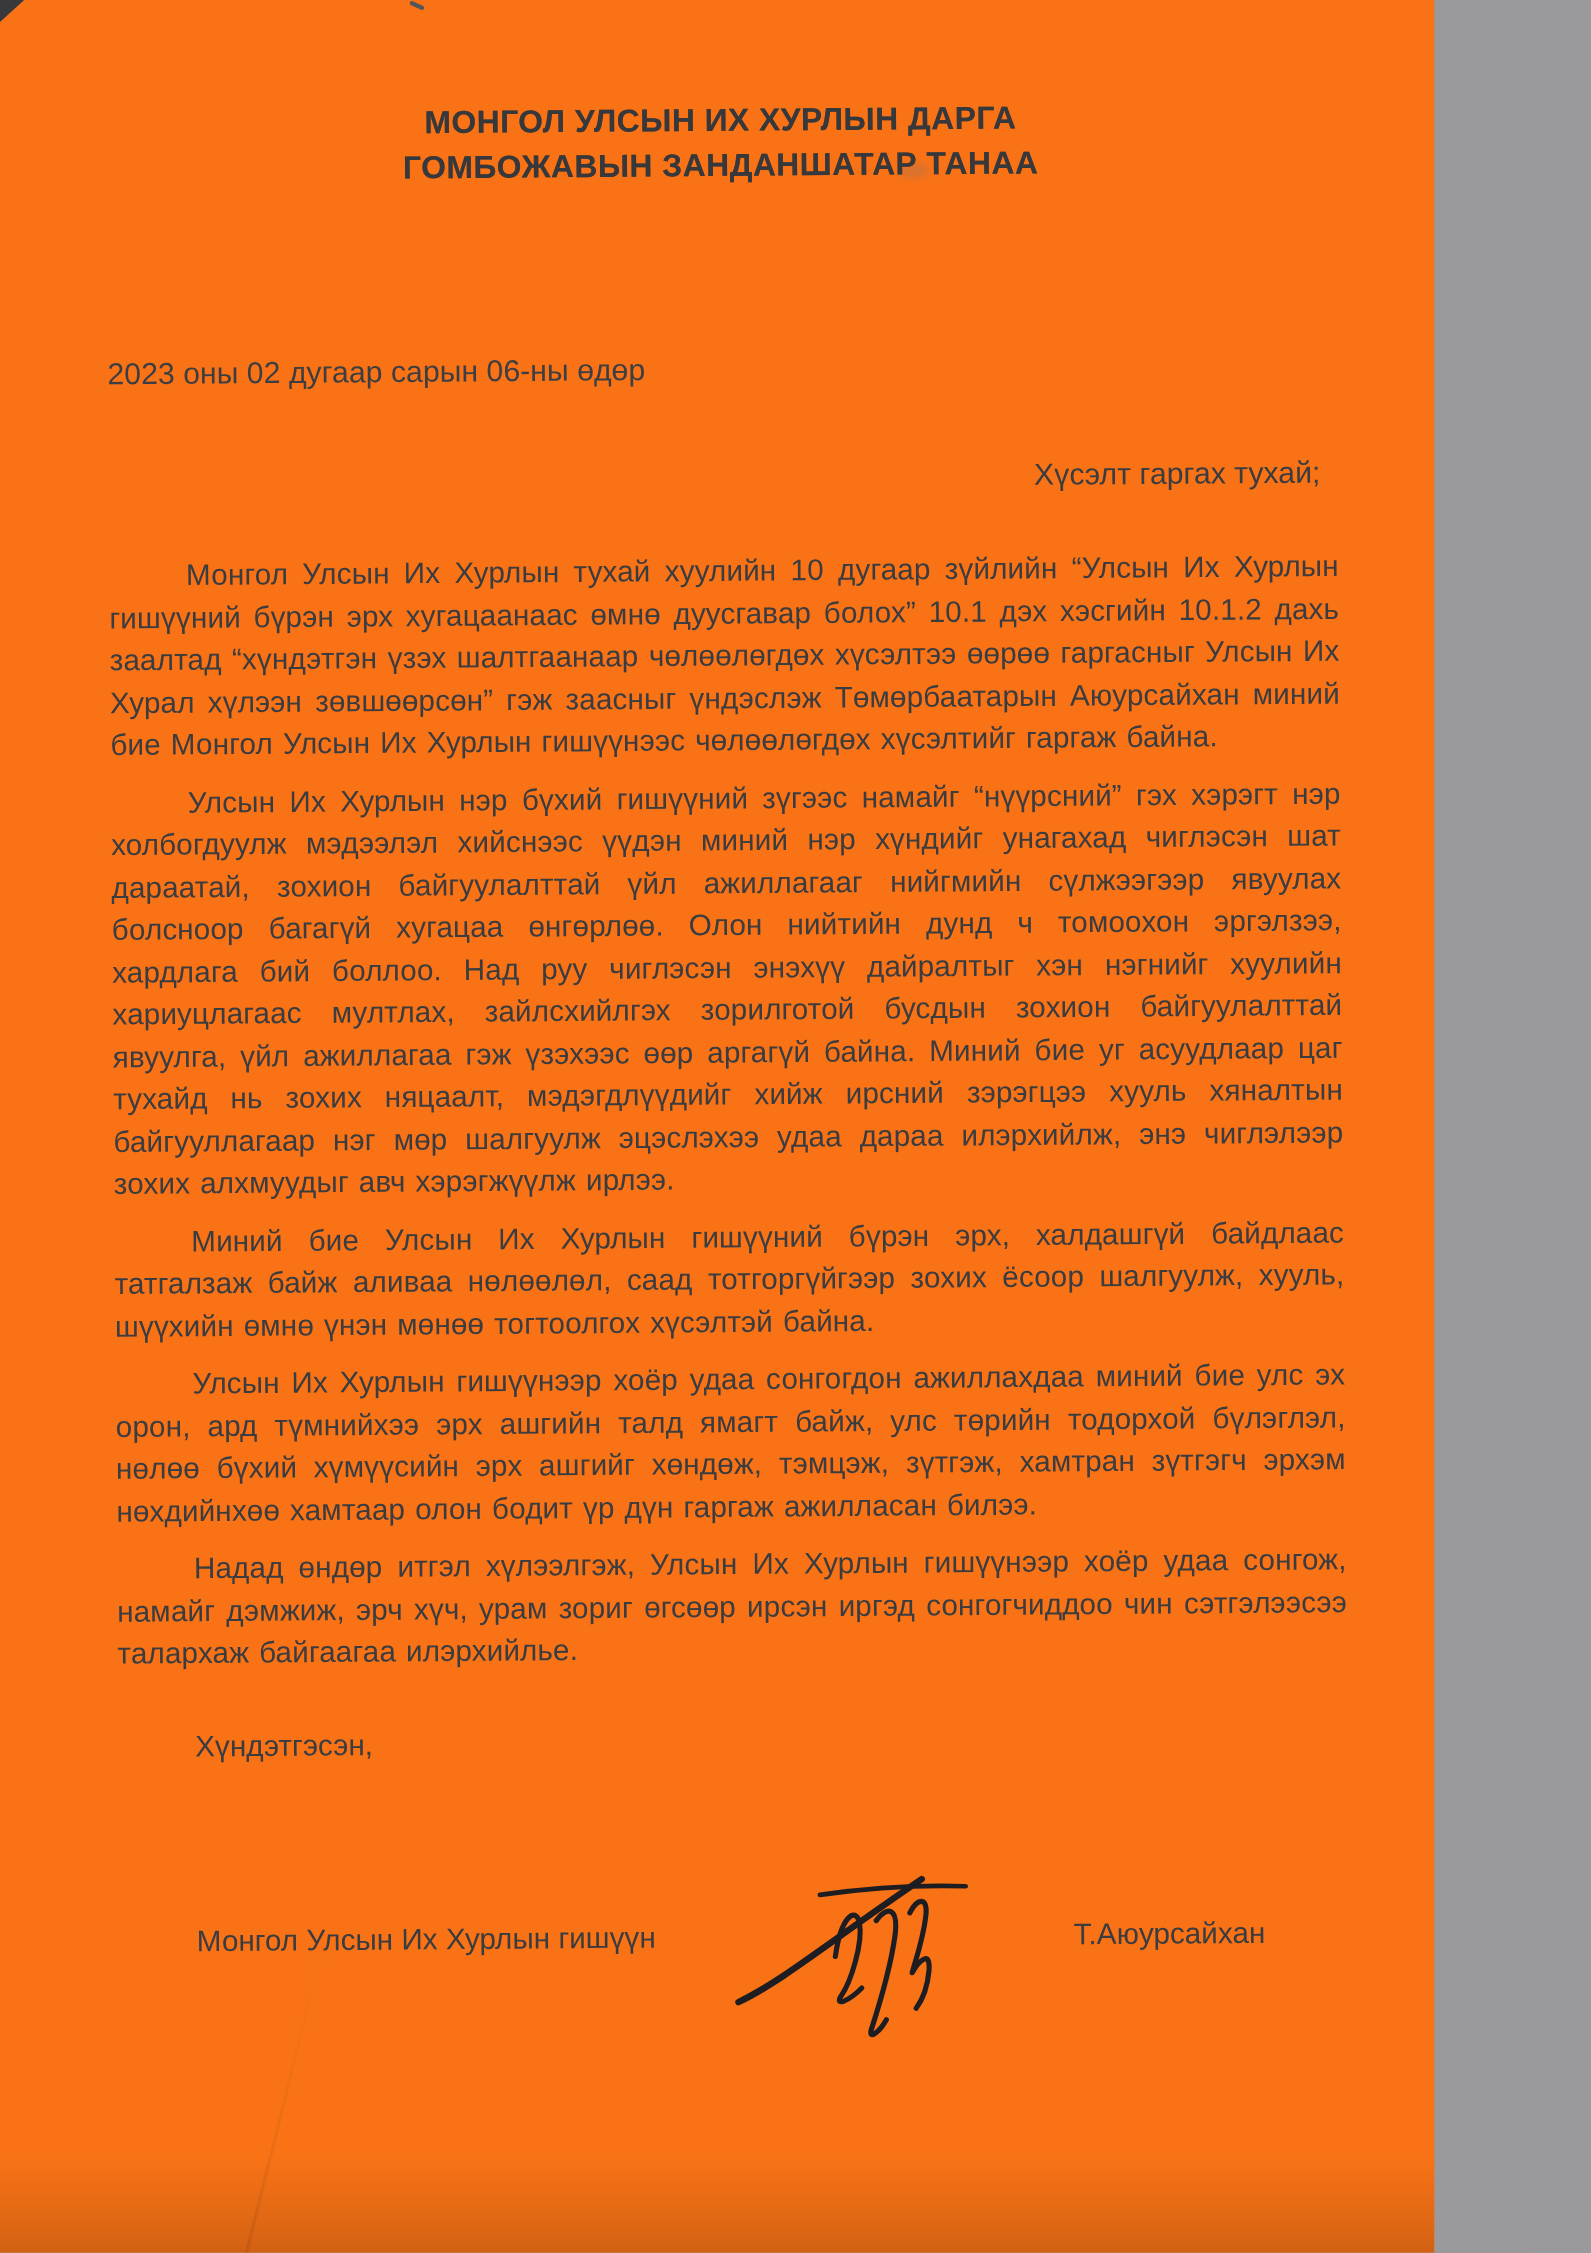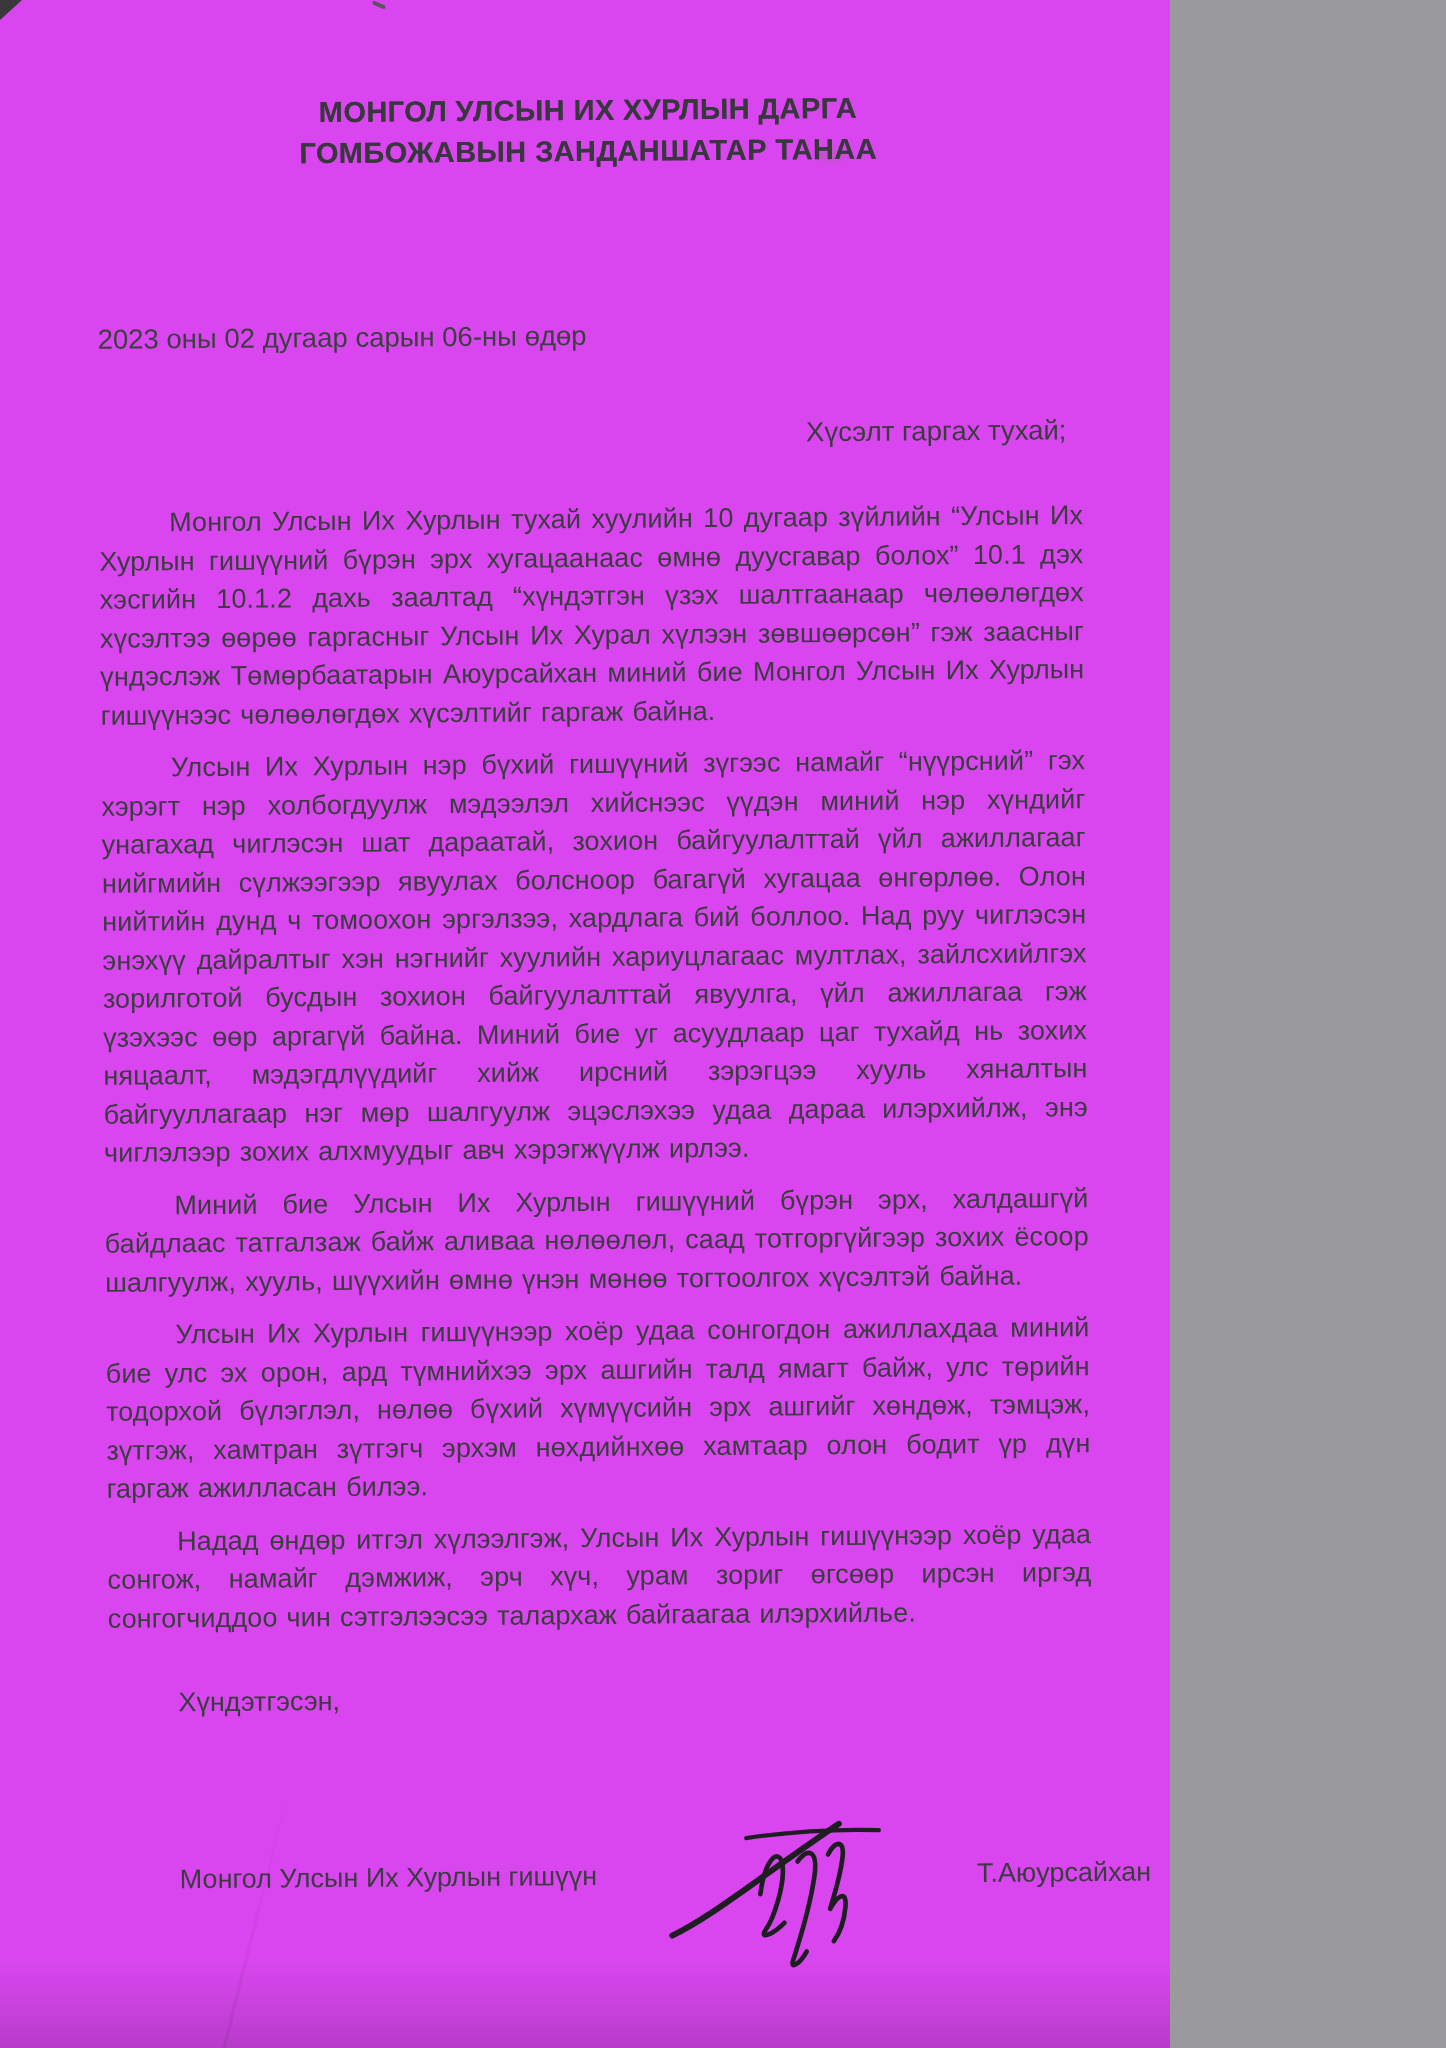--- a/index.html
+++ b/index.html
@@ -4,27 +4,27 @@
 <style>
   html, body {
     margin: 0;
     padding: 0;
     width: 1446px;
     height: 2048px;
     background: #9a9a9c;
   }
   .photo {
     position: relative;
-    width: 1170px;
+    width: 1304px;
     height: 2048px;
     overflow: hidden;
     background:
       radial-gradient(ellipse 120% 90% at 52% 38%, rgba(255,255,255,0.10) 0%, rgba(255,255,255,0.02) 45%, rgba(0,0,0,0.06) 100%),
       linear-gradient(168deg, #b1b1b3 0%, #babab c 18%, #b7b7b9 40%, #b5b5b7 62%, #aeaeb0 86%, #a6a6a8 100%);
-    background-color: #d946ef;
+    background-color: #f97316;
   }
   .photo::after {
     content: "";
     position: absolute;
     left: 0; right: 0; bottom: 0;
     height: 90px;
     background: linear-gradient(to bottom, rgba(0,0,0,0) 0%, rgba(0,0,0,0.10) 70%, rgba(0,0,0,0.16) 100%);
     pointer-events: none;
   }
   .crease {

